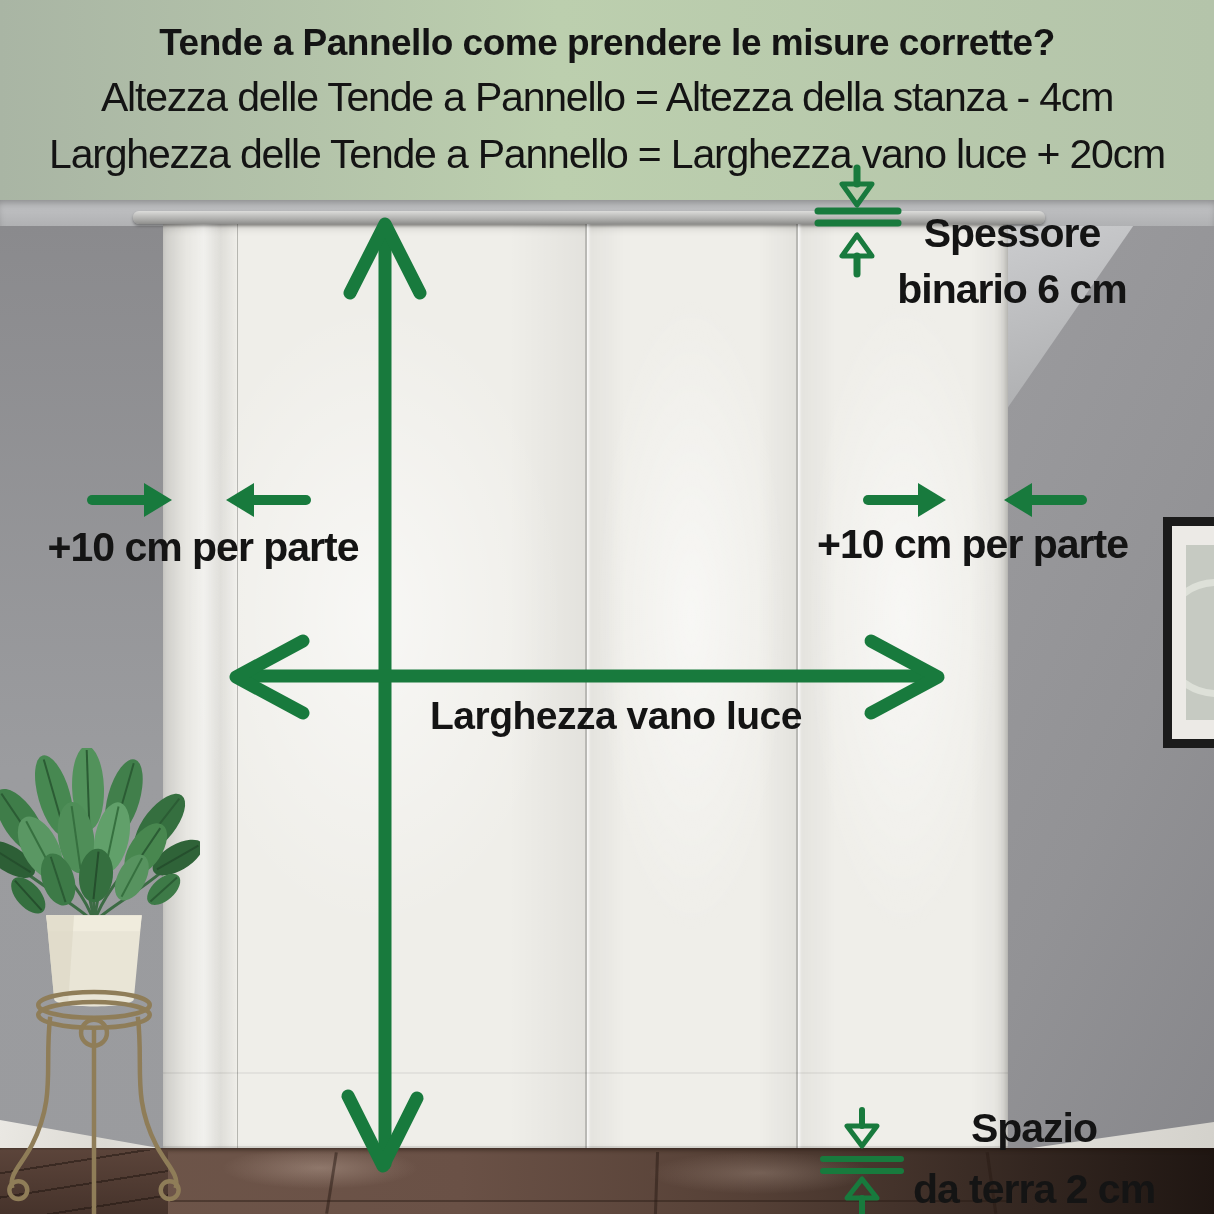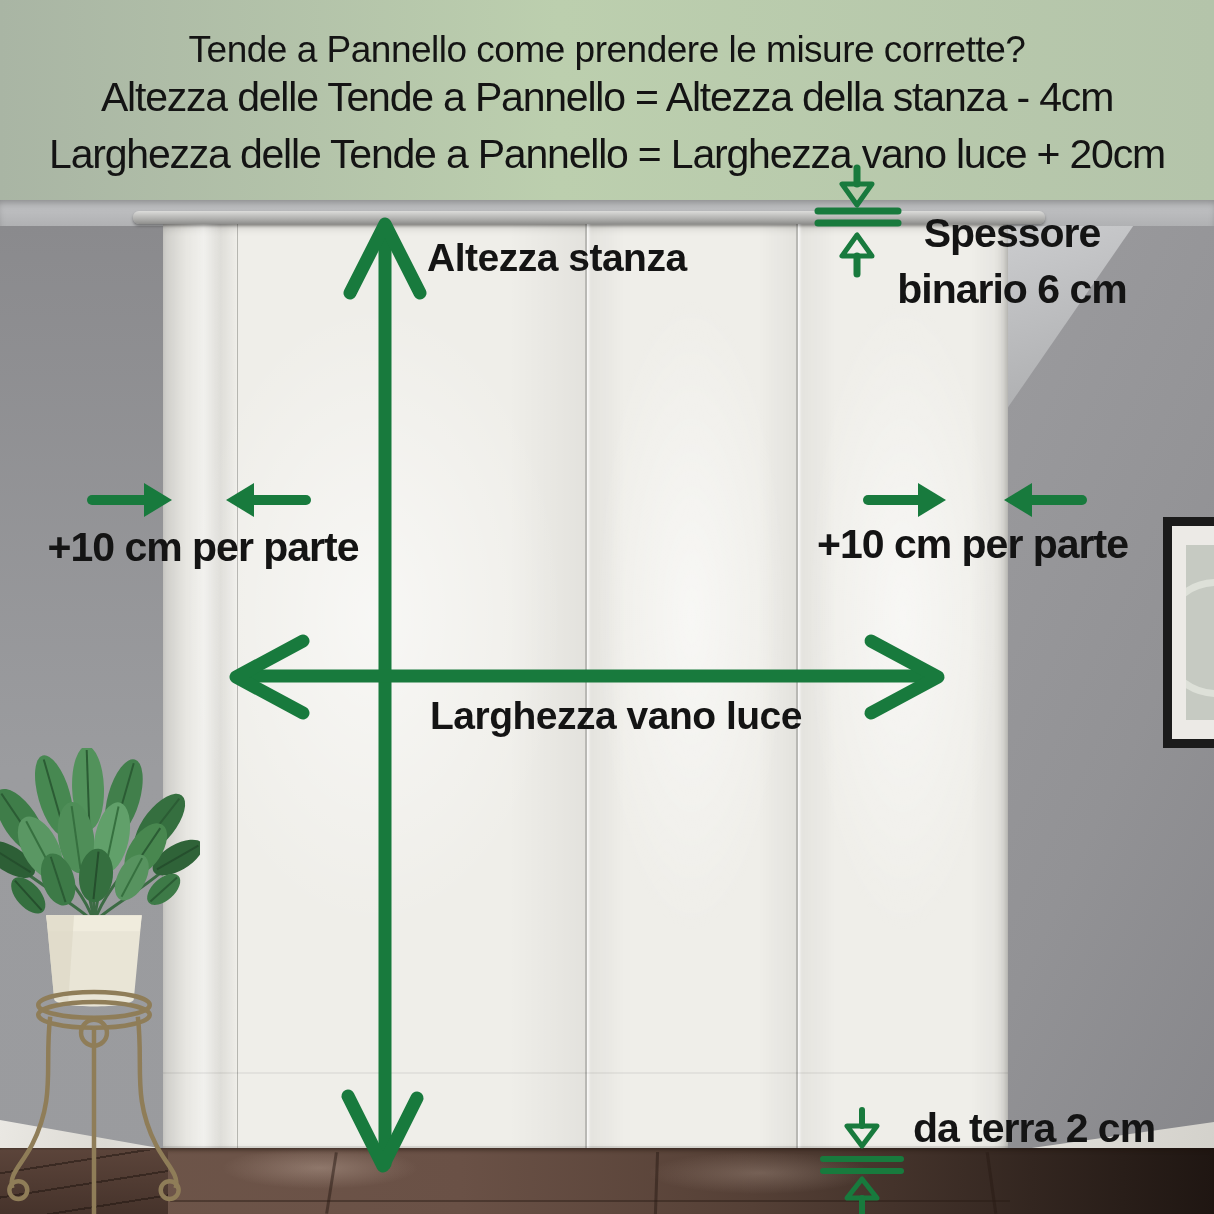--- a/index.html
+++ b/index.html
@@ -13,22 +13,22 @@
     font-family:"Liberation Sans",sans-serif;color:var(--ink);
     background:#949496;
   }
   
   .header{
     position:absolute;left:0;top:0;width:1214px;height:200px;
     background:linear-gradient(90deg,#a9b5a4 0%,var(--header-green) 46%,#b4c4aa 100%);
     text-align:center;z-index:3;
   }
   .header-title{
-    position:absolute;left:0;top:29px;width:100%;
-    font-size:37px;font-weight:400;letter-spacing:-.5px;
+    position:absolute;left:0;top:22px;width:100%;
+    font-size:37px;font-weight:700;letter-spacing:-.5px;
   }
   .formula{position:absolute;left:0;width:100%;font-size:41px;font-weight:400;letter-spacing:-1.2px;}
   .formula.f1{top:74px;}
   .formula.f2{top:131px;text-align:center;}
   
   .scene{position:absolute;left:0;top:200px;width:1214px;height:1014px;z-index:1;}
   .ceiling{
     position:absolute;left:0;top:0;width:1214px;height:26px;
     background:linear-gradient(180deg,#c4c5c7,#b0b1b3);
     box-shadow:inset 0 6px 8px -4px rgba(0,0,0,.35);
@@ -300,25 +300,25 @@
     <g>
       <path class="as" stroke-width="6" d="M862 1110 L862 1126"></path>
       <path class="as" stroke-width="5" d="M847 1126 L877 1126 L862 1146 Z"></path>
       <path class="as" stroke-width="6" d="M823 1159 L901 1159"></path>
       <path class="as" stroke-width="6" d="M823 1171 L901 1171"></path>
       <path class="as" stroke-width="5" d="M847 1198 L877 1198 L862 1179 Z"></path>
       <path class="as" stroke-width="6" d="M862 1198 L862 1214"></path>
     </g>
   </svg>
 
-  <div class="label bold label-altezza">Altezza stanza</div>
   <div class="label bold label-larghezza">Larghezza vano luce</div>
   <div class="label reg label-plus-left">+10 cm per parte</div>
   <div class="label reg label-plus-right">+10 cm per parte</div>
   <div class="label reg label-spessore">
     <div>Spessore</div>
     <div>binario 6 cm</div>
   </div>
   <div class="label reg label-spazio">
+    <div>Spazio</div>
     <div>da terra 2 cm</div>
   </div>
 
 </div>
 
 </body></html>

